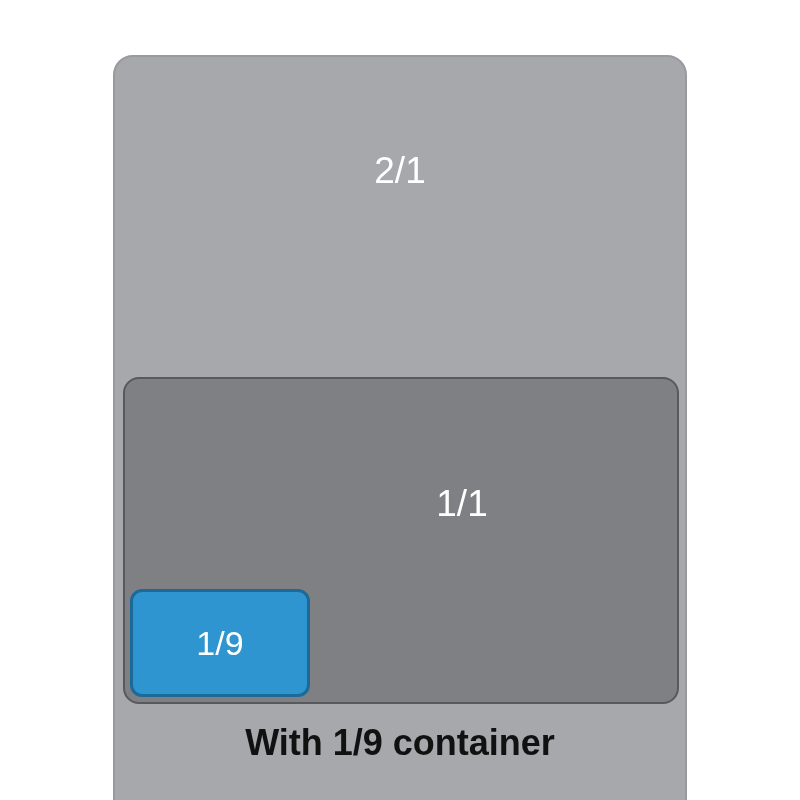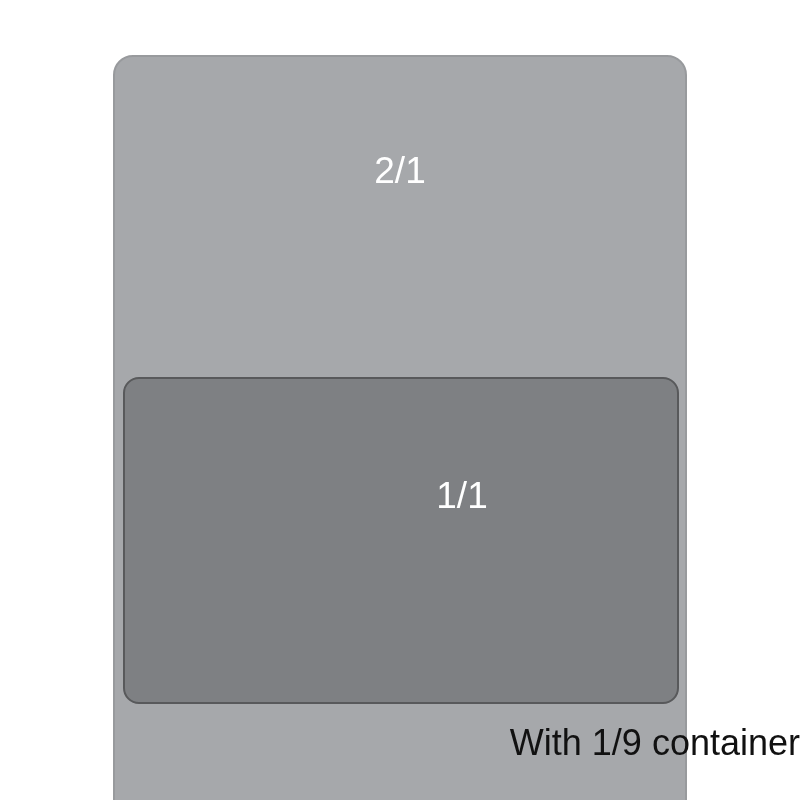--- a/index.html
+++ b/index.html
@@ -48,21 +48,21 @@
     width: 556px;
     height: 327px;
     background: var(--full-color, #7e8083);
     border: 2px solid #58595b;
     border-radius: 16px;
     box-sizing: border-box;
   }
   .pan-full-label {
     position: absolute;
     left: 212px;
-    top: 92px;
+    top: 100px;
     width: 250px;
     text-align: center;
     color: #ffffff;
     font-size: 37px;
     line-height: 50px;
     font-weight: 400;
   }
   
   .pan-ninth {
     position: absolute;
@@ -81,42 +81,45 @@
   .pan-ninth-label {
     color: #ffffff;
     font-size: 34px;
     font-weight: 400;
   }
   .caption {
     position: absolute;
     left: 0;
     top: 722px;
     width: 100%;
-    text-align: right;
+    text-align: center;
     color: #111111;
     font-size: 36px;
-    font-weight: 400;
+    font-weight: 700;
   }
 </style>
 </head>
 <body>
 
 <div class="stage">
 
   <div class="pan-double">
 
     <div class="pan-double-label">
       <div>2/1</div>
     </div>
 
     <div class="pan-full">
 
       <div class="pan-full-label">
         <div>1/1</div>
       </div>
 
+      <div class="pan-ninth">
+        <span class="pan-ninth-label">1/9</span>
+      </div>
 
     </div>
   </div>
 
   <div class="caption">With 1/9 container</div>
 
 </div>
 
 </body></html>

